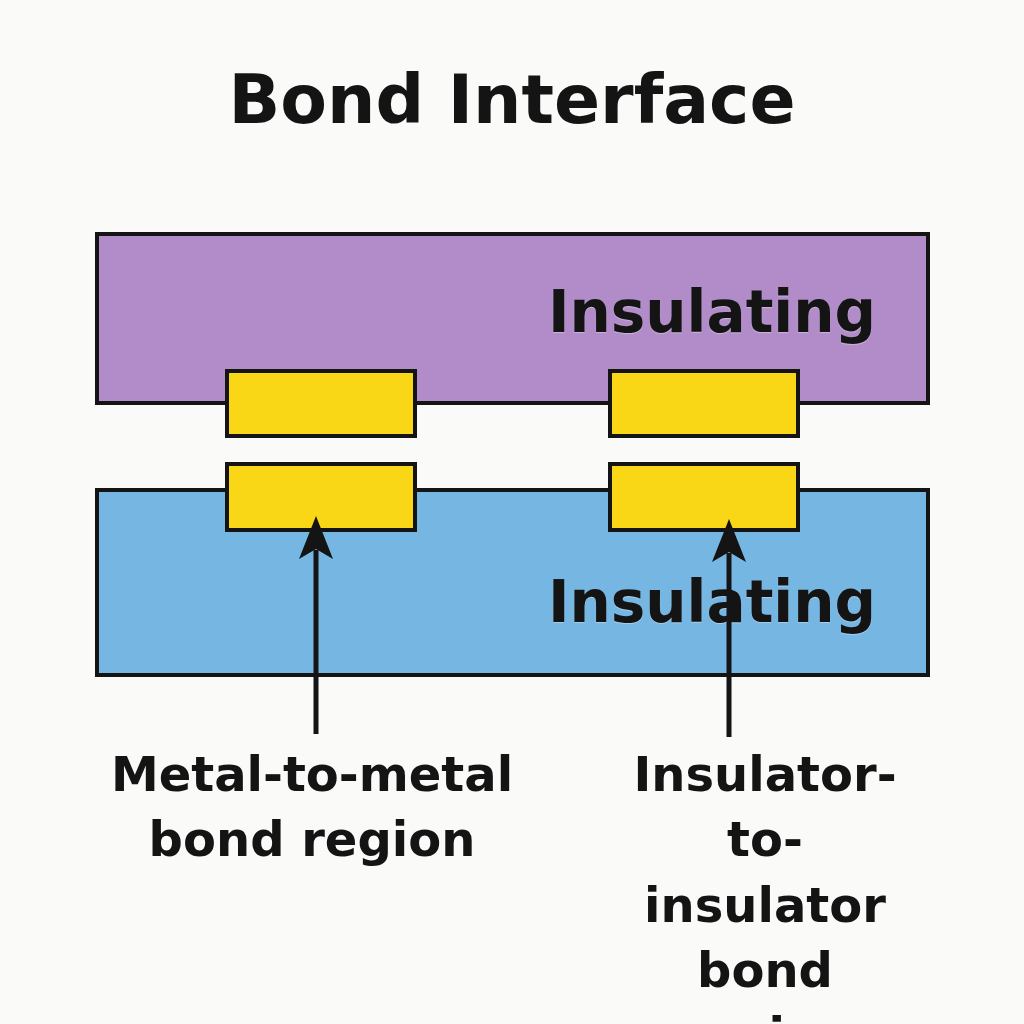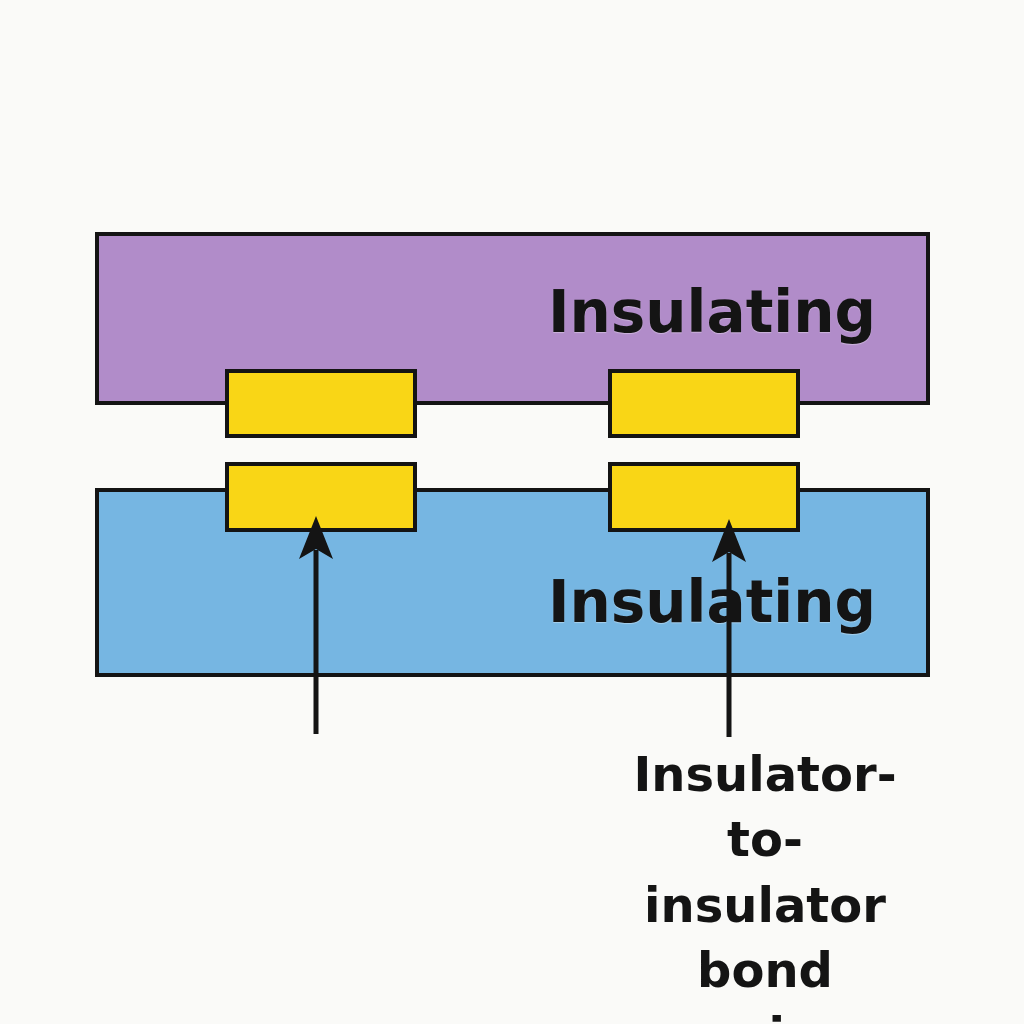--- a/index.html
+++ b/index.html
@@ -87,20 +87,21 @@
     z-index: 2;
   }
   .annotation-left  { left: 312px; top: 742px; }
   .annotation-right { left: 765px; top: 742px; }
 </style>
 </head>
 <body>
 
 <div class="canvas">
 
+  <div class="title">Bond Interface</div>
 
   <div class="layer layer-upper"></div>
   <div class="layer-label label-upper">Insulating</div>
 
   <div class="layer layer-lower"></div>
   <div class="layer-label label-lower">Insulating</div>
 
   <div class="pad pad-top-left"></div>
   <div class="pad pad-top-right"></div>
   <div class="pad pad-bottom-left"></div>
@@ -110,17 +111,19 @@
     <g>
       <line class="arrow-line" x1="316" y1="550" x2="316" y2="734"></line>
       <polygon class="arrow-head" points="316,516 299,559 316,549 333,559"></polygon>
     </g>
     <g>
       <line class="arrow-line" x1="729" y1="553" x2="729" y2="737"></line>
       <polygon class="arrow-head" points="729,519 712,562 729,552 746,562"></polygon>
     </g>
   </svg>
 
+  <div class="annotation annotation-left">Metal-to-metal
+bond region</div>
   <div class="annotation annotation-right">Insulator-to-
 insulator bond
 region</div>
 
 </div>
 
 </body></html>

